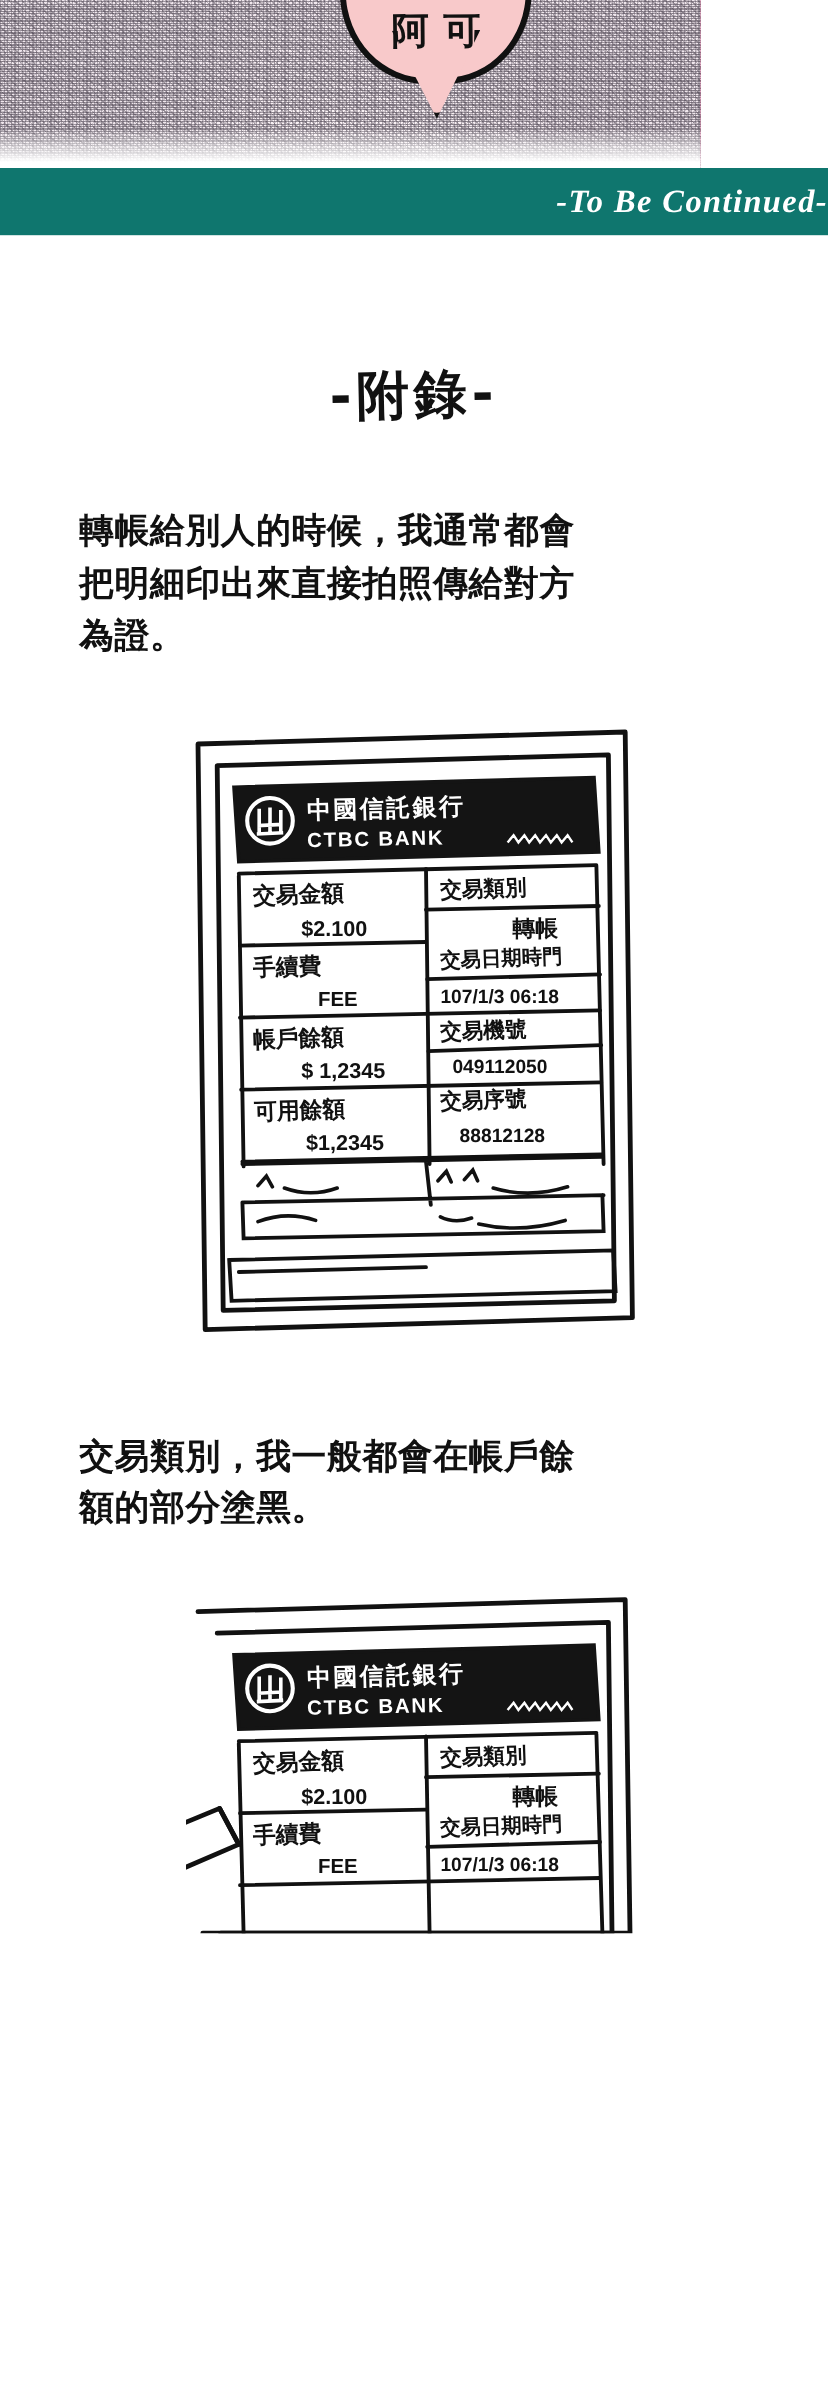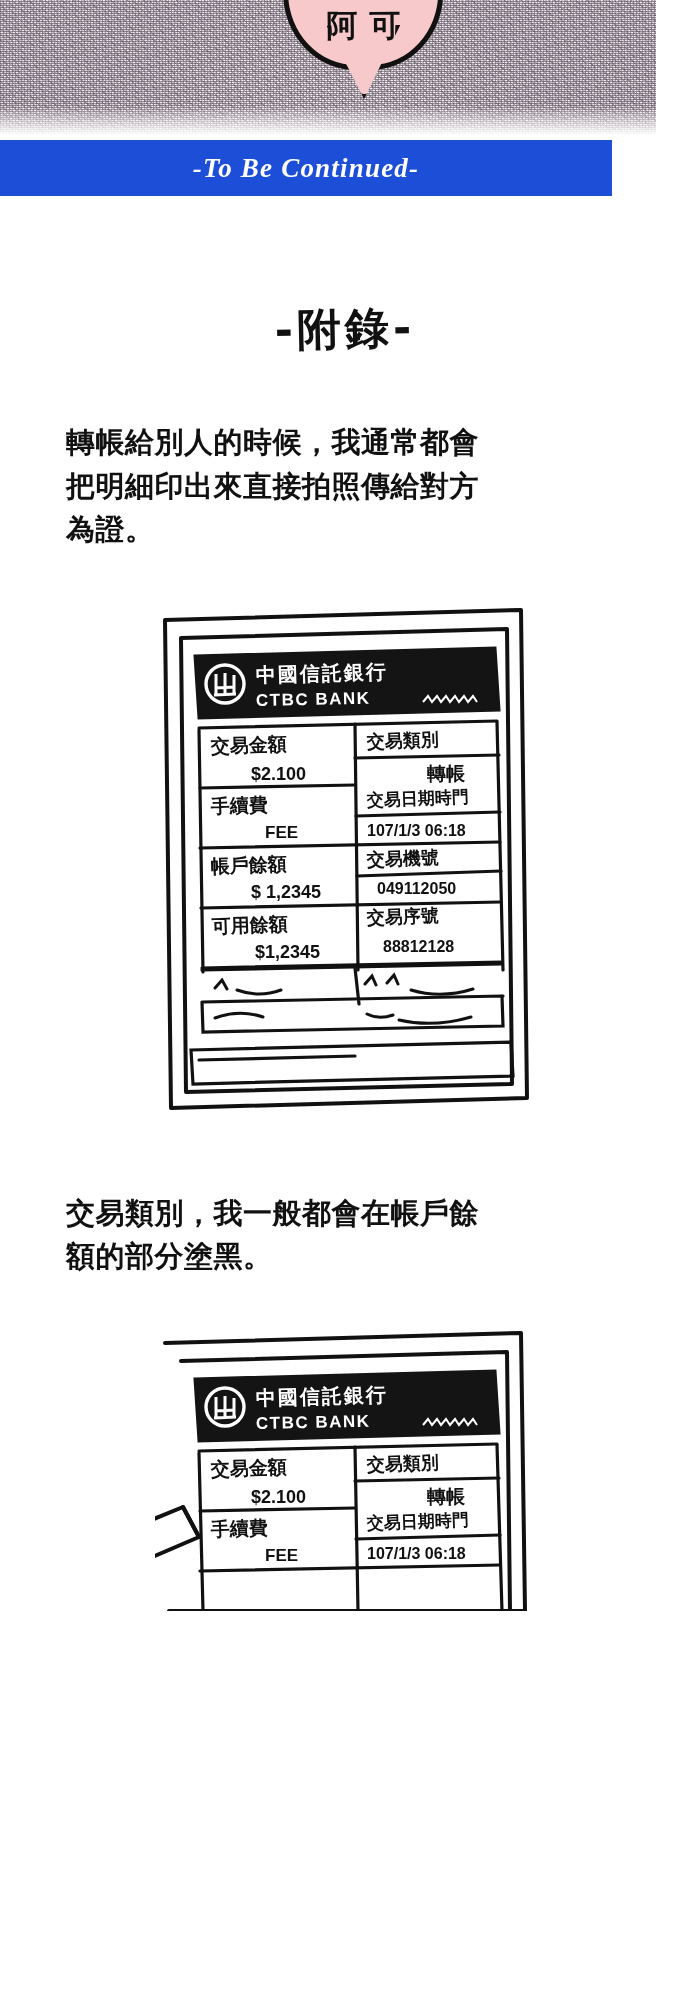--- a/index.html
+++ b/index.html
@@ -1,20 +1,20 @@
 <!DOCTYPE html>
 <html><head>
 <meta charset="utf-8">
 <style>
   html,body{margin:0;padding:0;background:#fff;}
   body{width:690px;font-family:"Liberation Sans","DejaVu Sans",sans-serif;}
   .page{position:relative;width:690px;height:2000px;overflow:hidden;background:#fff;}
 
   
-  .noise-panel{position:relative;width:656px;height:140px;overflow:hidden;background:#be185d;}
+  .noise-panel{position:relative;width:584px;height:140px;overflow:hidden;background:#be185d;}
   .noise-panel .grain{
     position:absolute;inset:0;
     background-color:#f2f2f4;
     background-image:
       repeating-linear-gradient(0deg, rgba(70,70,80,.50) 0 1px, rgba(255,255,255,0) 1px 2px),
       repeating-linear-gradient(90deg, rgba(90,90,100,.42) 0 1px, rgba(255,255,255,0) 1px 3px),
       repeating-linear-gradient(47deg, rgba(40,40,50,.30) 0 1px, rgba(255,255,255,0) 1px 4px),
       repeating-linear-gradient(133deg, rgba(120,120,130,.30) 0 1px, rgba(255,255,255,0) 1px 3px),
       repeating-linear-gradient(17deg, rgba(20,20,30,.20) 0 1px, rgba(255,255,255,0) 1px 5px),
       radial-gradient(circle at 50% 120%, rgba(255,255,255,.95) 0 22%, rgba(255,255,255,0) 60%);
@@ -42,22 +42,22 @@
     box-sizing:border-box;
   }
   .balloon-text{
     position:relative;z-index:3;font-family:"DejaVu Sans",sans-serif;
     font-weight:700;font-size:31px;color:#111;letter-spacing:12px;
     padding-bottom:18px;text-indent:12px;white-space:nowrap;
   }
 
   
   .tbc-band{
-    width:612px;height:56px;background:#1d4ed8;
-    display:flex;align-items:center;justify-content:center;
+    width:690px;height:56px;background:#0f766e;
+    display:flex;align-items:center;justify-content:flex-end;
   }
   .tbc-text{
     color:#fff;font-family:"Liberation Serif","DejaVu Serif",serif;
     font-style:italic;font-weight:700;font-size:27px;letter-spacing:1.2px;
     white-space:nowrap;
   }
 
   
   .body-wrap{padding:0 0 0 0;background:#fff;}
   .appendix-title{

